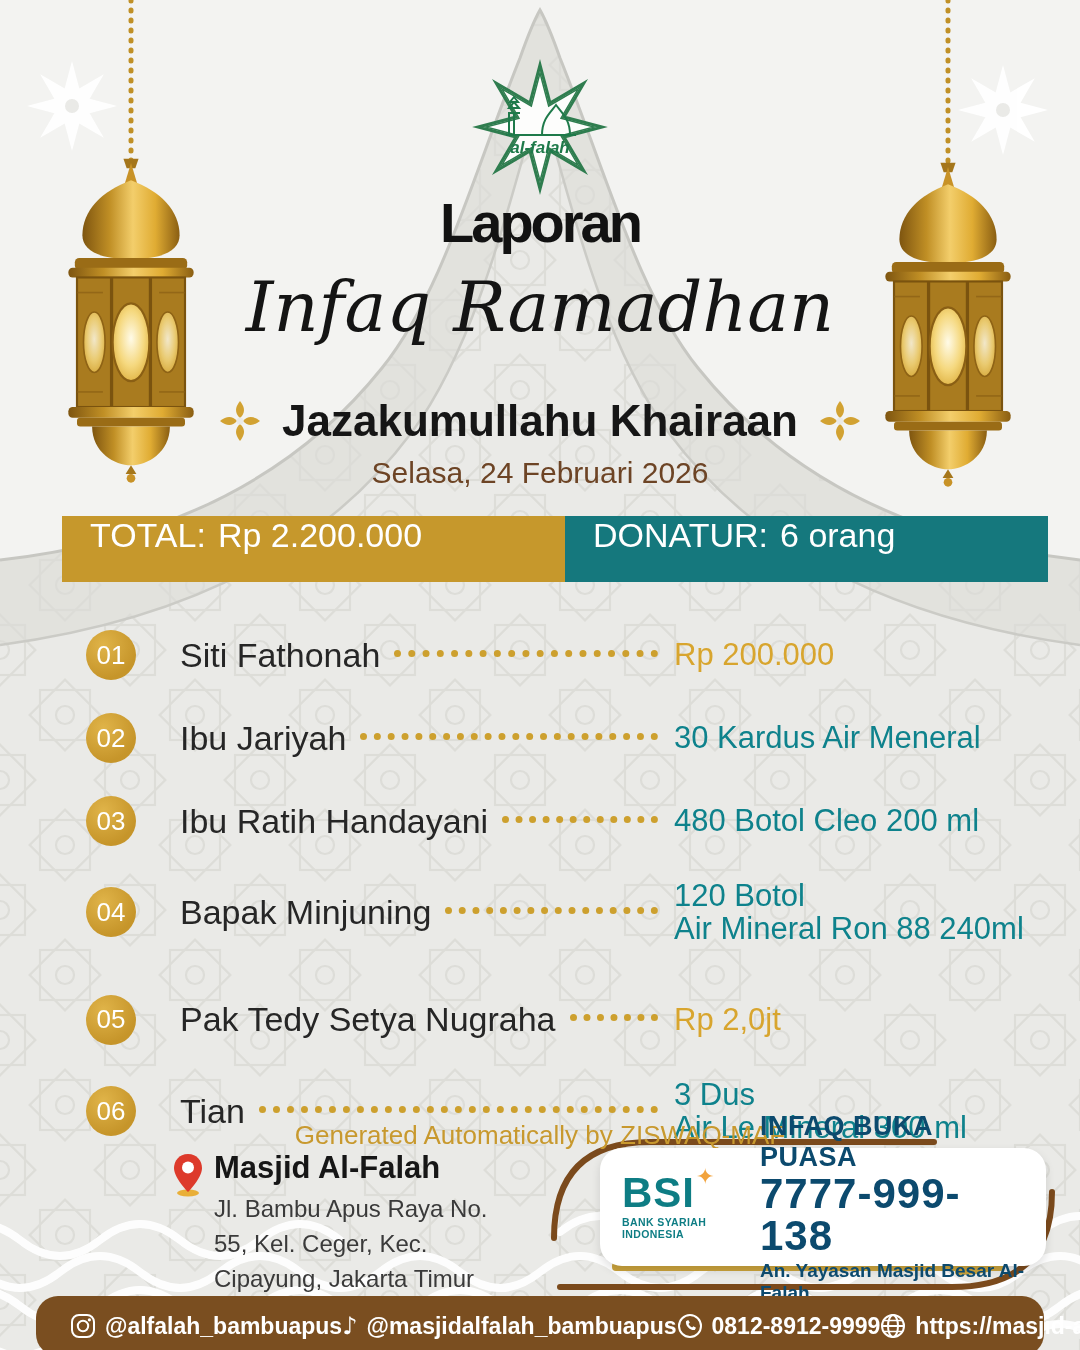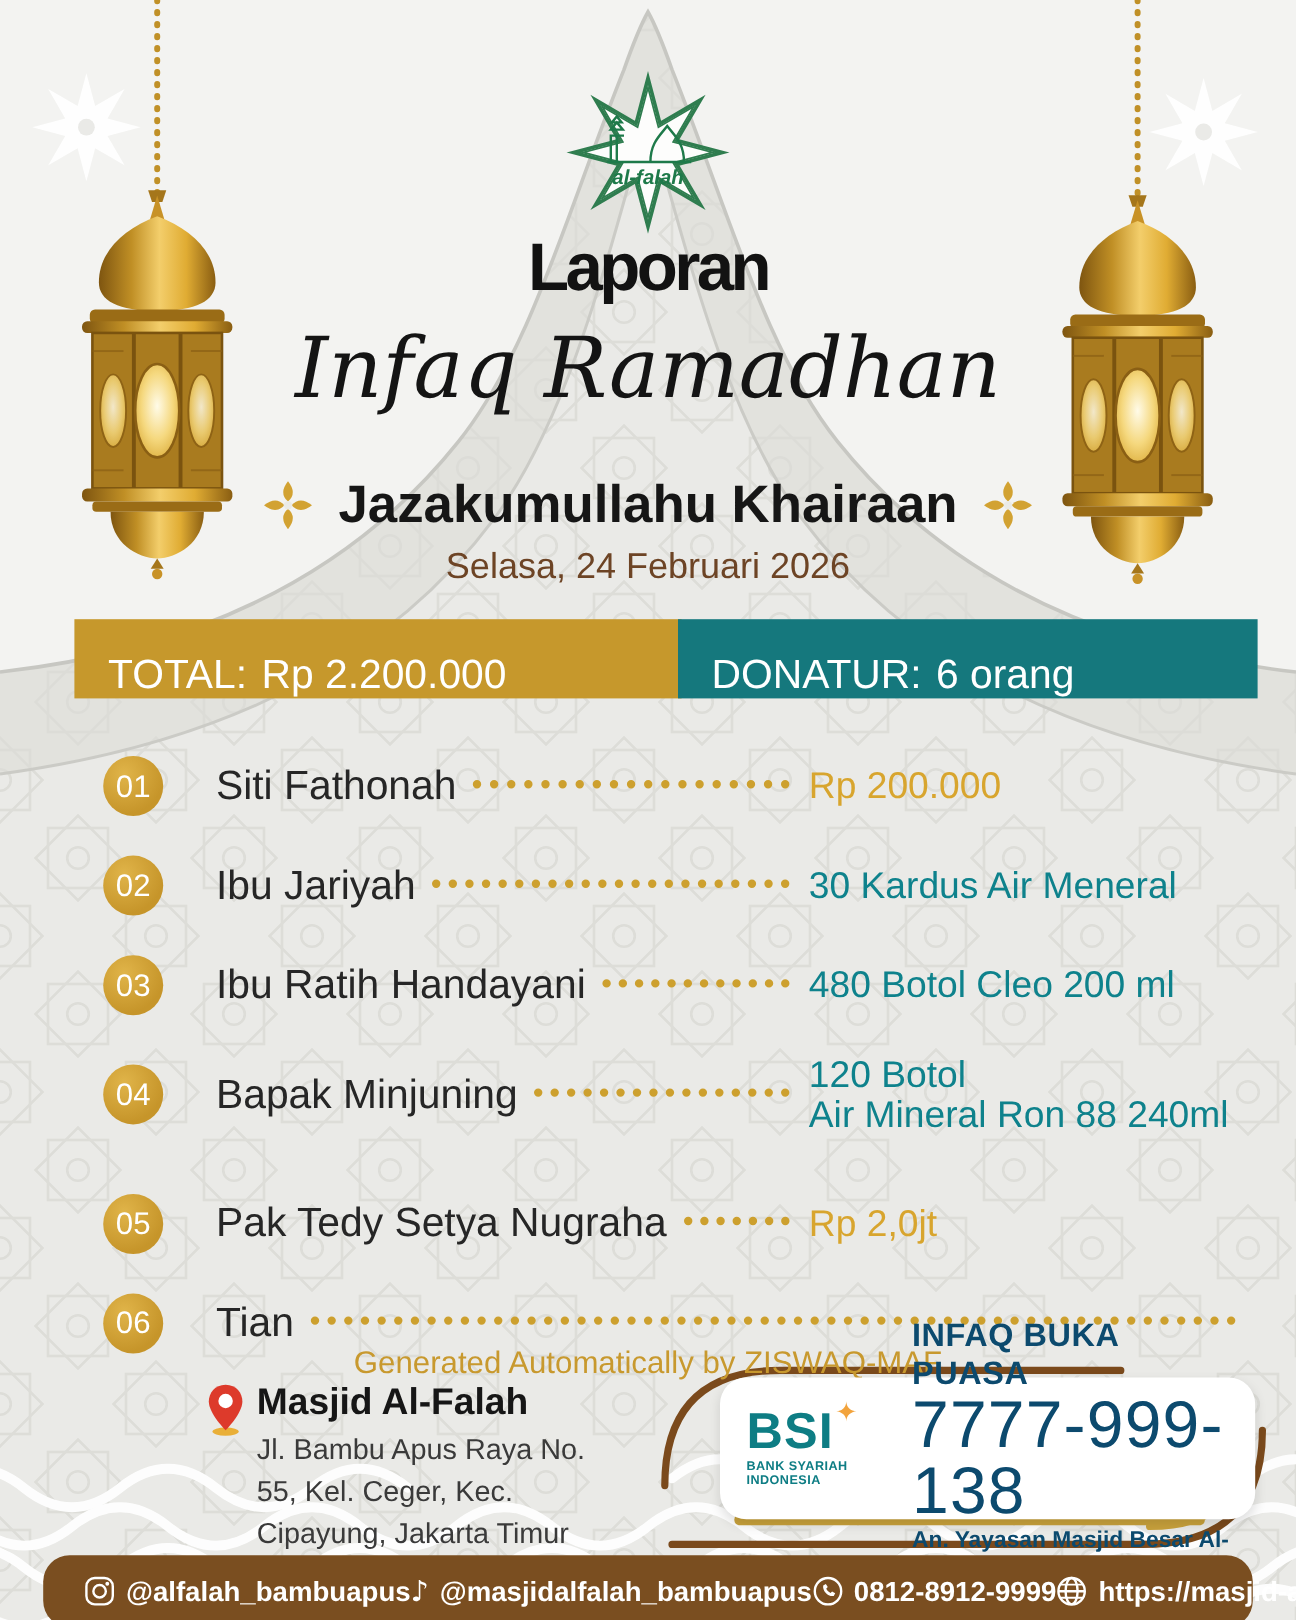--- a/index.html
+++ b/index.html
@@ -10,21 +10,21 @@
 
   .logo-wrap{left:0;top:52px;width:100%;display:flex;justify-content:center;}
   .title{left:0;top:190px;width:100%;text-align:center;font-size:56px;font-weight:700;
     letter-spacing:-3px;color:#121212;}
   .subtitle{left:0;top:266px;width:100%;text-align:center;
     font-family:"DejaVu Serif",serif;font-style:italic;font-size:70px;color:#141414;}
   .greeting{left:0;top:396px;width:100%;display:flex;align-items:center;justify-content:center;gap:20px;}
   .greeting .txt{font-size:44px;font-weight:800;color:#161616;letter-spacing:0px;}
   .date{left:0;top:456px;width:100%;text-align:center;font-size:30px;color:#6D4425;font-weight:500;}
 
-  .banner{top:516px;height:66px;display:flex;align-items:flex-end;padding-left:28px;
+  .banner{top:516px;height:66px;display:flex;align-items:flex-start;padding-left:28px;
     color:#fff;font-size:34px;font-weight:400;}
   .banner.gold{left:62px;width:478px;background:#C6982C;}
   .banner.teal{left:565px;width:455px;background:#15787D;}
   .banner .lbl{margin-right:12px;}
 
   .donor-list{left:86px;top:630px;right:34px;display:flex;flex-direction:column;gap:33px;z-index:3;position:absolute;}
   .donor-row{display:flex;align-items:center;min-height:50px;}
   .donor-row.gap-before{margin-top:16px;}
   .num{flex:0 0 auto;width:50px;height:50px;border-radius:50%;color:#fff;font-size:26px;
     display:flex;align-items:center;justify-content:center;
@@ -44,21 +44,21 @@
 
   .bsi-card{left:600px;top:1148px;width:446px;height:118px;background:#fff;border-radius:22px;
     box-shadow:0 4px 10px rgba(0,0,0,0.12);display:flex;align-items:center;padding:10px 16px 10px 22px;
     box-sizing:border-box;gap:16px;z-index:4;position:absolute;}
   .bsi-logo{flex:0 0 122px;position:relative;color:#0E7D84;}
   .bsi-logo .big{font-size:42px;font-weight:700;letter-spacing:1px;line-height:0.9;}
   .bsi-logo .star{position:absolute;left:74px;top:-10px;color:#F2A33C;font-size:22px;}
   .bsi-logo .sub{font-size:10.5px;font-weight:700;letter-spacing:0.4px;line-height:1.15;margin-top:4px;}
   .bsi-info{flex:1;color:#0c4a6e;}
   .bsi-info .t1{font-size:27px;font-weight:700;letter-spacing:0.5px;}
-  .bsi-info .t2{font-size:55px;font-weight:400;letter-spacing:1px;line-height:1.0;}
+  .bsi-info .t2{font-size:42px;font-weight:700;letter-spacing:1px;line-height:1.0;}
   .bsi-info .t3{font-size:19px;font-weight:700;margin-top:3px;}
 
   .bottom-bar{left:36px;top:1296px;width:1008px;height:60px;background:#7A4E20;border-radius:22px;
     display:flex;align-items:center;justify-content:space-between;padding:0 34px;box-sizing:border-box;
     color:#fff;z-index:5;position:absolute;}
   .bar-item{display:flex;align-items:center;gap:9px;font-size:23px;font-weight:700;white-space:nowrap;}
   .note-glyph{font-family:"DejaVu Sans",sans-serif;font-size:24px;font-weight:400;}
 </style>
 </head>
 <body>
@@ -250,20 +250,24 @@
       <div class="leader"></div>
       <div class="value money">
           <div>Rp 2,0jt</div>
         </div>
     </div>
 
     <div class="donor-row">
       <div class="num">06</div>
       <div class="name">Tian</div>
       <div class="leader"></div>
+      <div class="value goods">
+          <div>3 Dus</div>
+          <div>Air Le Mineral 300 ml</div>
+        </div>
     </div>
   </div>
 
   <div class="layer generated">Generated Automatically by ZISWAQ-MAF</div>
 
   <div class="layer pin">
     <svg width="36" height="46" viewBox="0 0 36 46">
       <ellipse cx="18" cy="41" rx="11" ry="3.5" fill="#E9A825" opacity="0.9"></ellipse>
       <path d="M18 2 C9 2 4 9 4 16 C4 26 18 40 18 40 C18 40 32 26 32 16 C32 9 27 2 18 2 Z" fill="#DD3A2B"></path>
       <circle cx="18" cy="15.5" r="6" fill="#FFFFFF"></circle>

